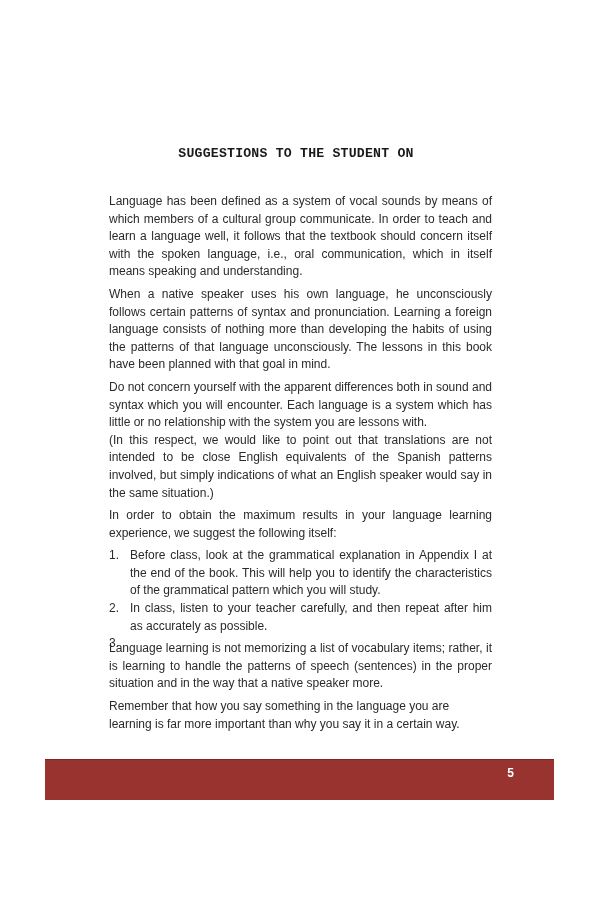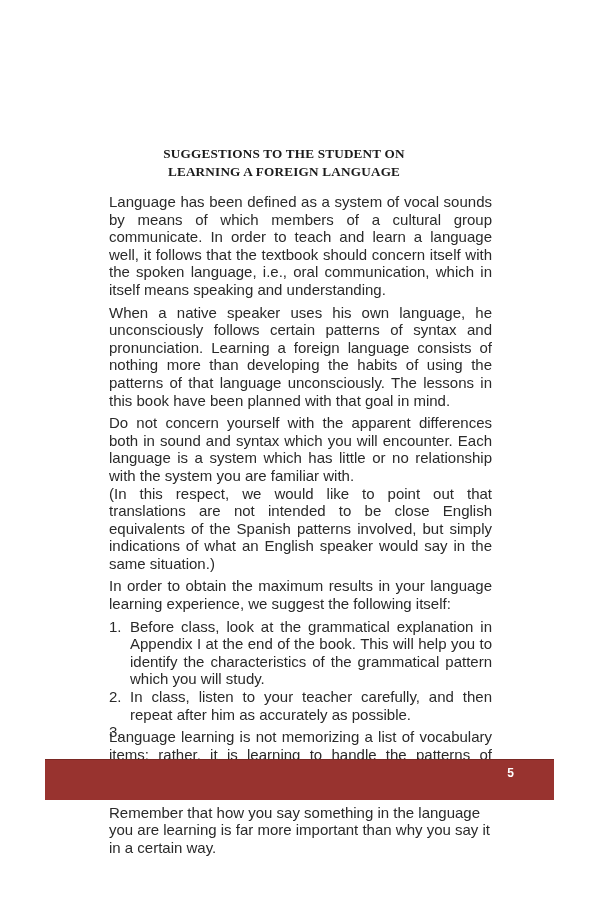--- a/index.html
+++ b/index.html
@@ -1,28 +1,28 @@
 <!DOCTYPE html>
 <html><head>
   <meta charset="utf-8">
   <style>
     html, body { margin: 0; padding: 0; background: #ffffff; }
     body { width: 600px; height: 900px; position: relative; overflow: hidden; }
     .page { position: absolute; left: 0; top: 0; width: 600px; height: 900px; background: #fff; }
     .title {
-      position: absolute; left: 84px; top: 145px; width: 400px;
+      position: absolute; left: 96px; top: 145px; width: 400px;
       text-align: center;
-      font-family: Liberation Serif, serif;
+      font-family: Liberation Mono, monospace;
       font-weight: bold; font-size: 13.2px; line-height: 18px;
       color: #1a1a1a; letter-spacing: 0.2px;
     }
     .body {
       position: absolute; left: 109px; top: 193px; width: 383px;
       font-family: "Liberation Sans", sans-serif;
-      font-size: 15px; line-height: 17.6px; color: #2a2a2a;
+      font-size: 12px; line-height: 17.6px; color: #2a2a2a;
     }
     .body p { margin: 0 0 5px 0; text-align: justify; }
     .body p.nobreak { margin-bottom: 0; }
     .body p.left { text-align: left; }
     .steps { list-style: none; margin: 0 0 5px 0; padding: 0; }
     .steps li { position: relative; padding-left: 21px; text-align: justify; }
     .steps .num { position: absolute; left: 0; top: 0; }
     .footer-bar {
       position: absolute; left: 45px; top: 759px; width: 509px; height: 41px;
       background: #98332f;
@@ -34,27 +34,26 @@
       font-family: "Liberation Sans", sans-serif;
       font-weight: bold; font-size: 12px; color: #ffffff;
     }
   </style>
 </head>
 <body>
 
 <div class="page">
   <div class="title">
     <div>SUGGESTIONS TO THE STUDENT ON</div>
-    <div>LEARNING A FOREIGN LANGUAGE</div>
   </div>
 
   <div class="body">
     <p>Language has been defined as a system of vocal sounds by means of which members of a cultural group communicate. In order to teach and learn a language well, it follows that the textbook should concern itself with the spoken language, i.e., oral communication, which in itself means speaking and understanding.</p>
     <p>When a native speaker uses his own language, he unconsciously follows certain patterns of syntax and pronunciation. Learning a foreign language consists of nothing more than developing the habits of using the patterns of that language unconsciously. The lessons in this book have been planned with that goal in mind.</p>
-    <p class="nobreak">Do not concern yourself with the apparent differences both in sound and syntax which you will encounter. Each language is a system which has little or no relationship with the system you are familiar with.</p>
+    <p class="nobreak">Do not concern yourself with the apparent differences both in sound and syntax which you will encounter. Each language is a system which has little or no relationship with the system you are lessons with.</p>
     <p>(In this respect, we would like to point out that translations are not intended to be close English equivalents of the Spanish patterns involved, but simply indications of what an English speaker would say in the same situation.)</p>
     <p>In order to obtain the maximum results in your language learning experience, we suggest the following itself:</p>
 
     <ol class="steps">
       <li>
         <span class="num">1.</span>
         <span>Before class, look at the grammatical explanation in Appendix I at the end of the book. This will help you to identify the characteristics of the grammatical pattern which you will study.</span>
       </li>
       <li>
         <span class="num">2.</span>

